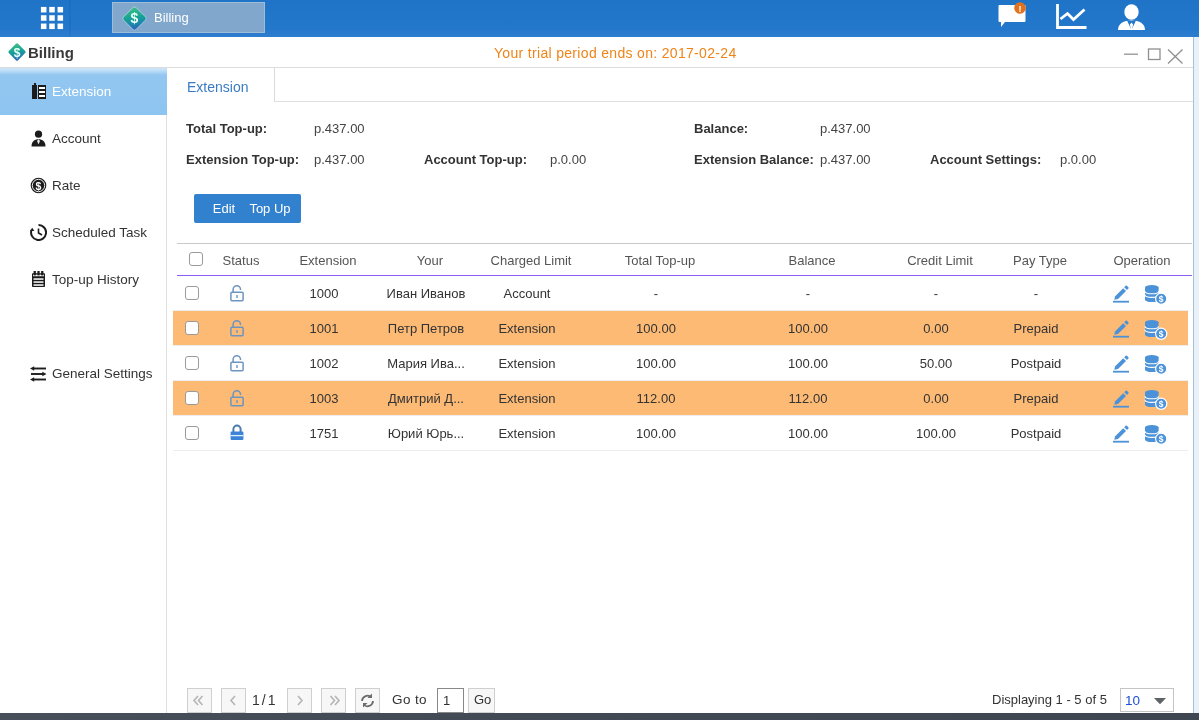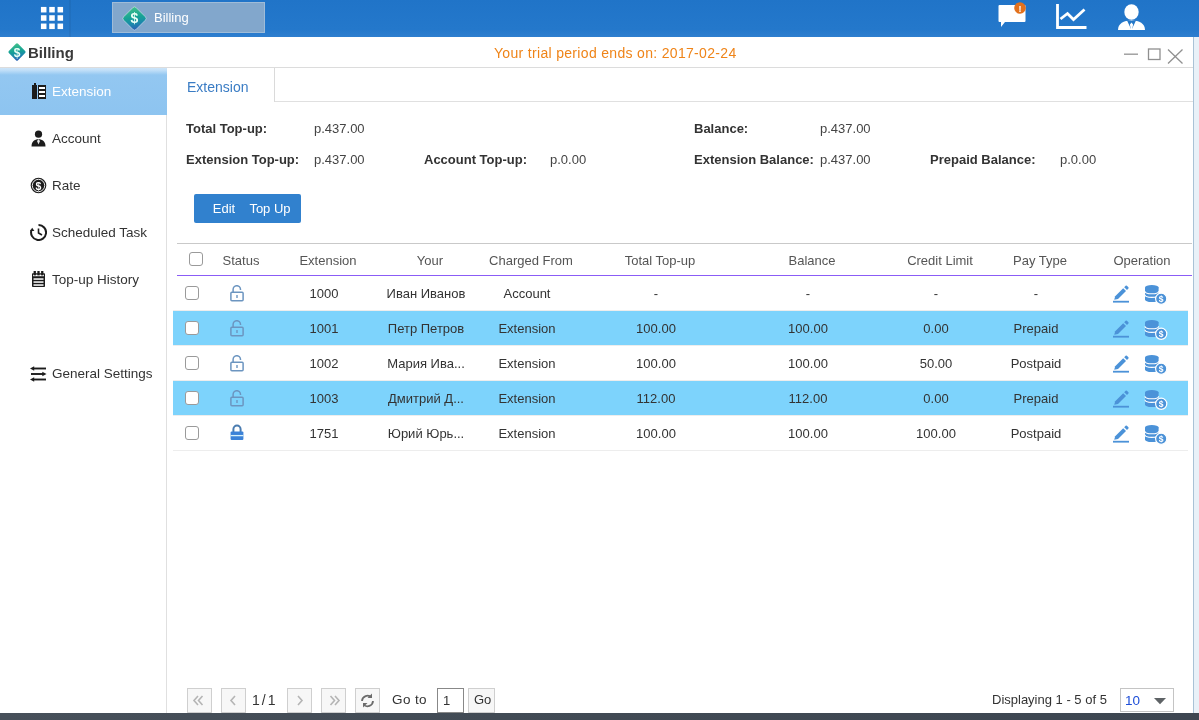--- a/index.html
+++ b/index.html
@@ -43,21 +43,21 @@
 
 .btn { position:absolute; top:126px; height:29px; background:#3181ce; color:#fff; font-size:13px;
   border-radius:2px; text-align:center; line-height:29px; }
 
 
 #tbl { position:absolute; left:5px; top:175px; width:1015px; }
 #thead { position:absolute; left:4px; top:0; width:1015px; height:33px; border-top:1px solid #c9c9c9;
   border-bottom:1px solid #8b5cf6; }
 .hc { position:absolute; top:9px; font-size:13px; color:#555; transform:translateX(-50%); white-space:nowrap; }
 .trow { position:absolute; left:0; width:1015px; height:35px; border-bottom:1px solid #ededed; }
-.trow.alt { background:#7dd3fc; }
+.trow.alt { background:#fdba74; }
 .tc { position:absolute; top:10px; font-size:13px; color:#333; transform:translateX(-50%); white-space:nowrap; }
 .cb { position:absolute; left:12px; width:14px; height:14px; border:1px solid #9a9a9a; border-radius:3px; background:#fff; }
 
 
 .pbtn { position:absolute; top:620px; width:25px; height:25px; background:#f7f7f7; border:1px solid #cfcfcf; }
 .ptxt { position:absolute; font-size:13px; color:#333; }
 #pgsel { position:absolute; left:952px; top:620px; width:54px; height:24px; border:1px solid #c4c4c4; background:#fff; }
 
 
 #bstrip { position:absolute; left:0; top:713px; width:1199px; height:7px; background:linear-gradient(90deg,#47505a 0%,#414a54 50%,#3d4651 100%); }
@@ -220,33 +220,33 @@
   <div class="sval" style="left:146px;top:53px">p.437.00</div>
   <div class="slabel" style="left:526px;top:53px">Balance:</div>
   <div class="sval" style="left:652px;top:53px">p.437.00</div>
 
   <div class="slabel" style="left:18px;top:84px">Extension Top-up:</div>
   <div class="sval" style="left:146px;top:84px">p.437.00</div>
   <div class="slabel" style="left:256px;top:84px">Account Top-up:</div>
   <div class="sval" style="left:382px;top:84px">p.0.00</div>
   <div class="slabel" style="left:526px;top:84px">Extension Balance:</div>
   <div class="sval" style="left:652px;top:84px">p.437.00</div>
-  <div class="slabel" style="left:762px;top:84px">Prepaid Balance:</div>
+  <div class="slabel" style="left:762px;top:84px">Account Settings:</div>
   <div class="sval" style="left:892px;top:84px">p.0.00</div>
 
   <div class="btn" style="left:26px;width:60px">Edit</div>
   <div class="btn" style="left:71px;width:62px">Top Up</div>
 
   <div id="tbl">
       <div id="thead">
         <div class="cb" style="top:8px"></div>
         <div class="hc" style="left:64px">Status</div>
         <div class="hc" style="left:151px">Extension</div>
         <div class="hc" style="left:253px">Your</div>
-        <div class="hc" style="left:354px">Charged From</div>
+        <div class="hc" style="left:354px">Charged Limit</div>
         <div class="hc" style="left:483px">Total Top-up</div>
         <div class="hc" style="left:635px">Balance</div>
         <div class="hc" style="left:763px">Credit Limit</div>
         <div class="hc" style="left:863px">Pay Type</div>
         <div class="hc" style="left:965px">Operation</div>
       </div>
       <div class="trow" style="top:33px">
         <div class="cb" style="top:10px"></div>
         <svg width="18" height="18" viewBox="0 0 18 18" style="position:absolute;left:55px;top:9px">
           <path d="M5.1 7.2 V4.4 a3.7 3.7 0 0 1 7.4 0 V5" fill="none" stroke="#6c95c0" stroke-width="1.5"></path>

